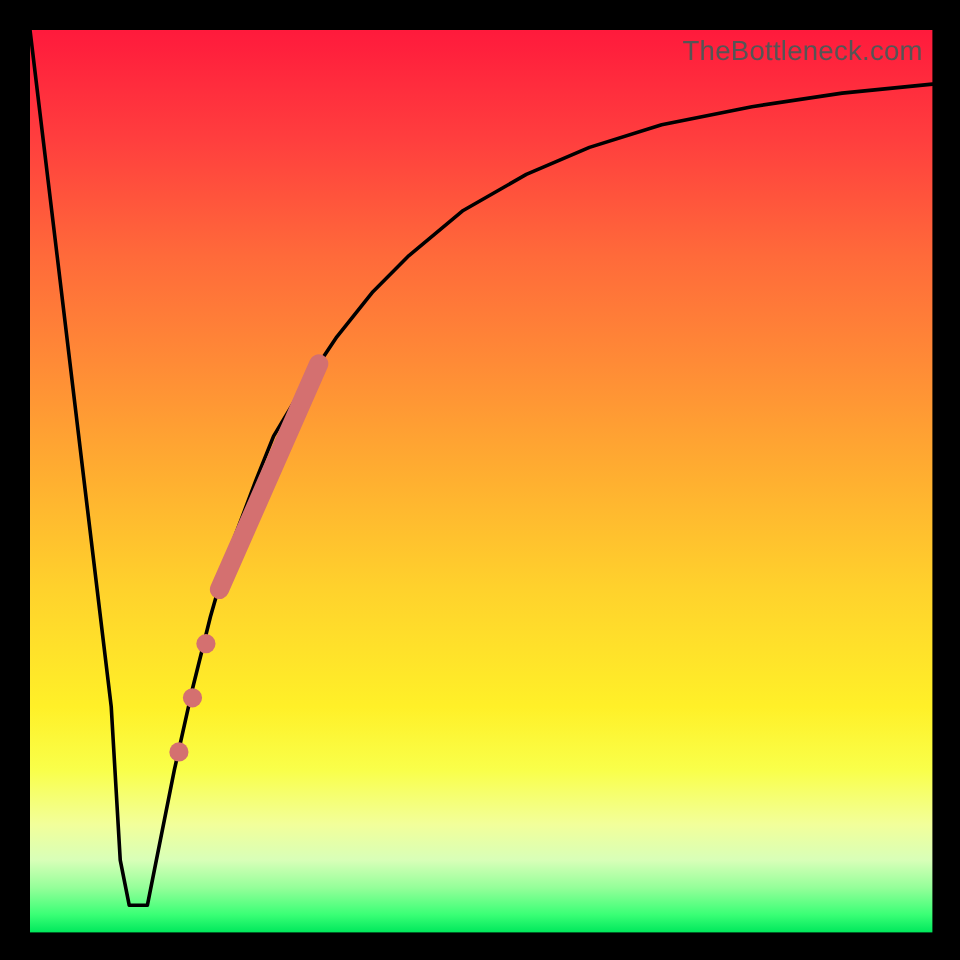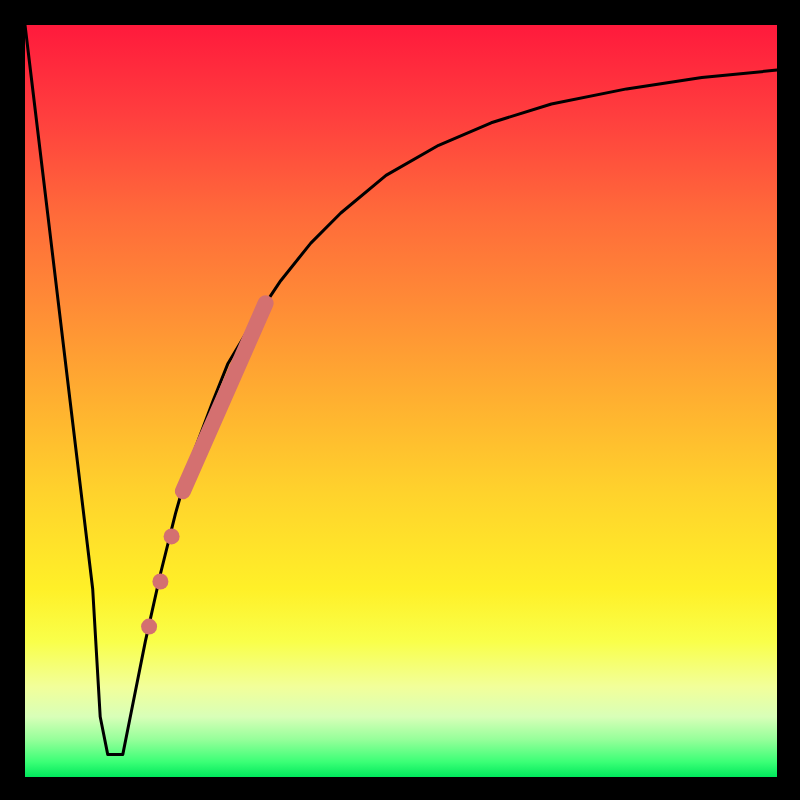--- a/index.html
+++ b/index.html
@@ -54,20 +54,21 @@
     width: 752px;
     height: 752px;
     overflow: visible;
   }
 </style>
 </head>
 <body>
 
 <div class="frame">
   <div class="plot">
+    <div class="attrib">TheBottleneck.com</div>
     <svg class="curve" viewBox="0 0 752 752" preserveAspectRatio="none">
       <path d="M0.0 0.0 L22.6 188.0 L45.1 376.0 L67.7 564.0 L75.2 691.8 L82.7 729.4 L90.2 729.4 L97.8 729.4 L105.3 691.8 L120.3 616.6 L135.4 549.0 L150.4 488.8 L165.4 436.2 L188.0 376.0 L203.0 338.4 L225.6 300.8 L255.7 255.7 L285.8 218.1 L315.8 188.0 L361.0 150.4 L413.6 120.3 L466.2 97.8 L526.4 79.0 L601.6 63.9 L676.8 52.6 L752.0 45.1" fill="none" stroke="#000000" stroke-width="3" stroke-linecap="round" stroke-linejoin="round"></path>
       <path d="M157.9 466.2 L240.6 278.2" fill="none" stroke="#d47070" stroke-width="16" stroke-linecap="round"></path>
       <g>
           <circle cx="146.6" cy="511.4" r="8" fill="#d47070"></circle>
           <circle cx="135.4" cy="556.5" r="8" fill="#d47070"></circle>
           <circle cx="124.1" cy="601.6" r="8" fill="#d47070"></circle>
         </g>
     </svg>
   </div>

